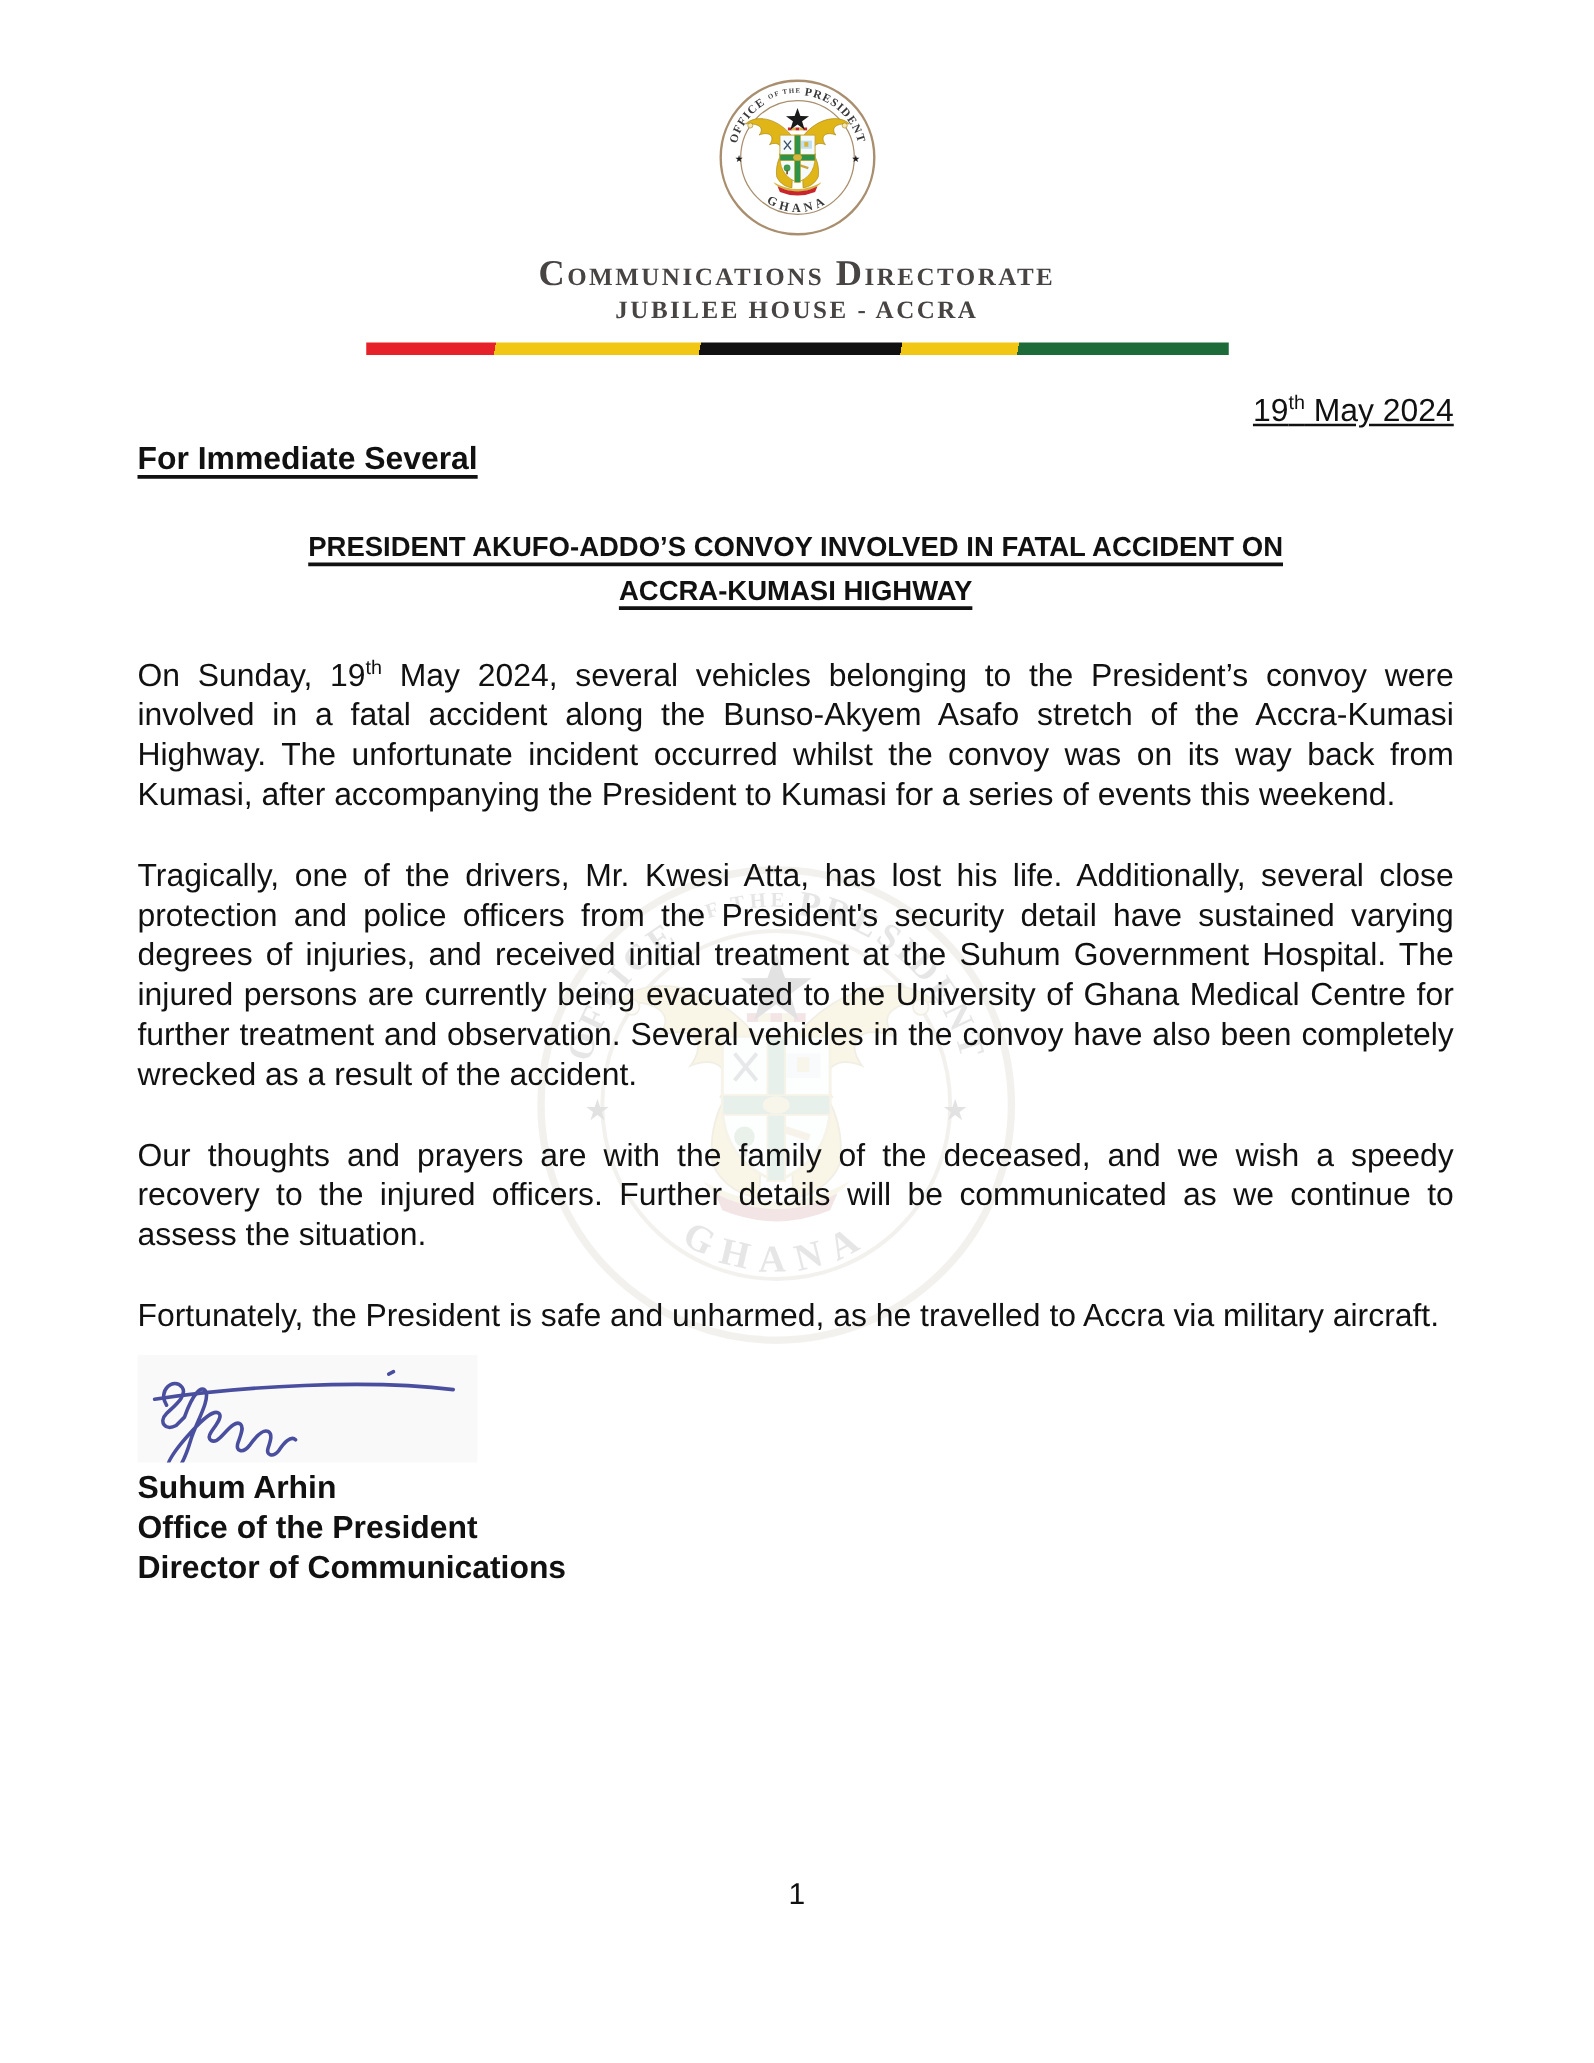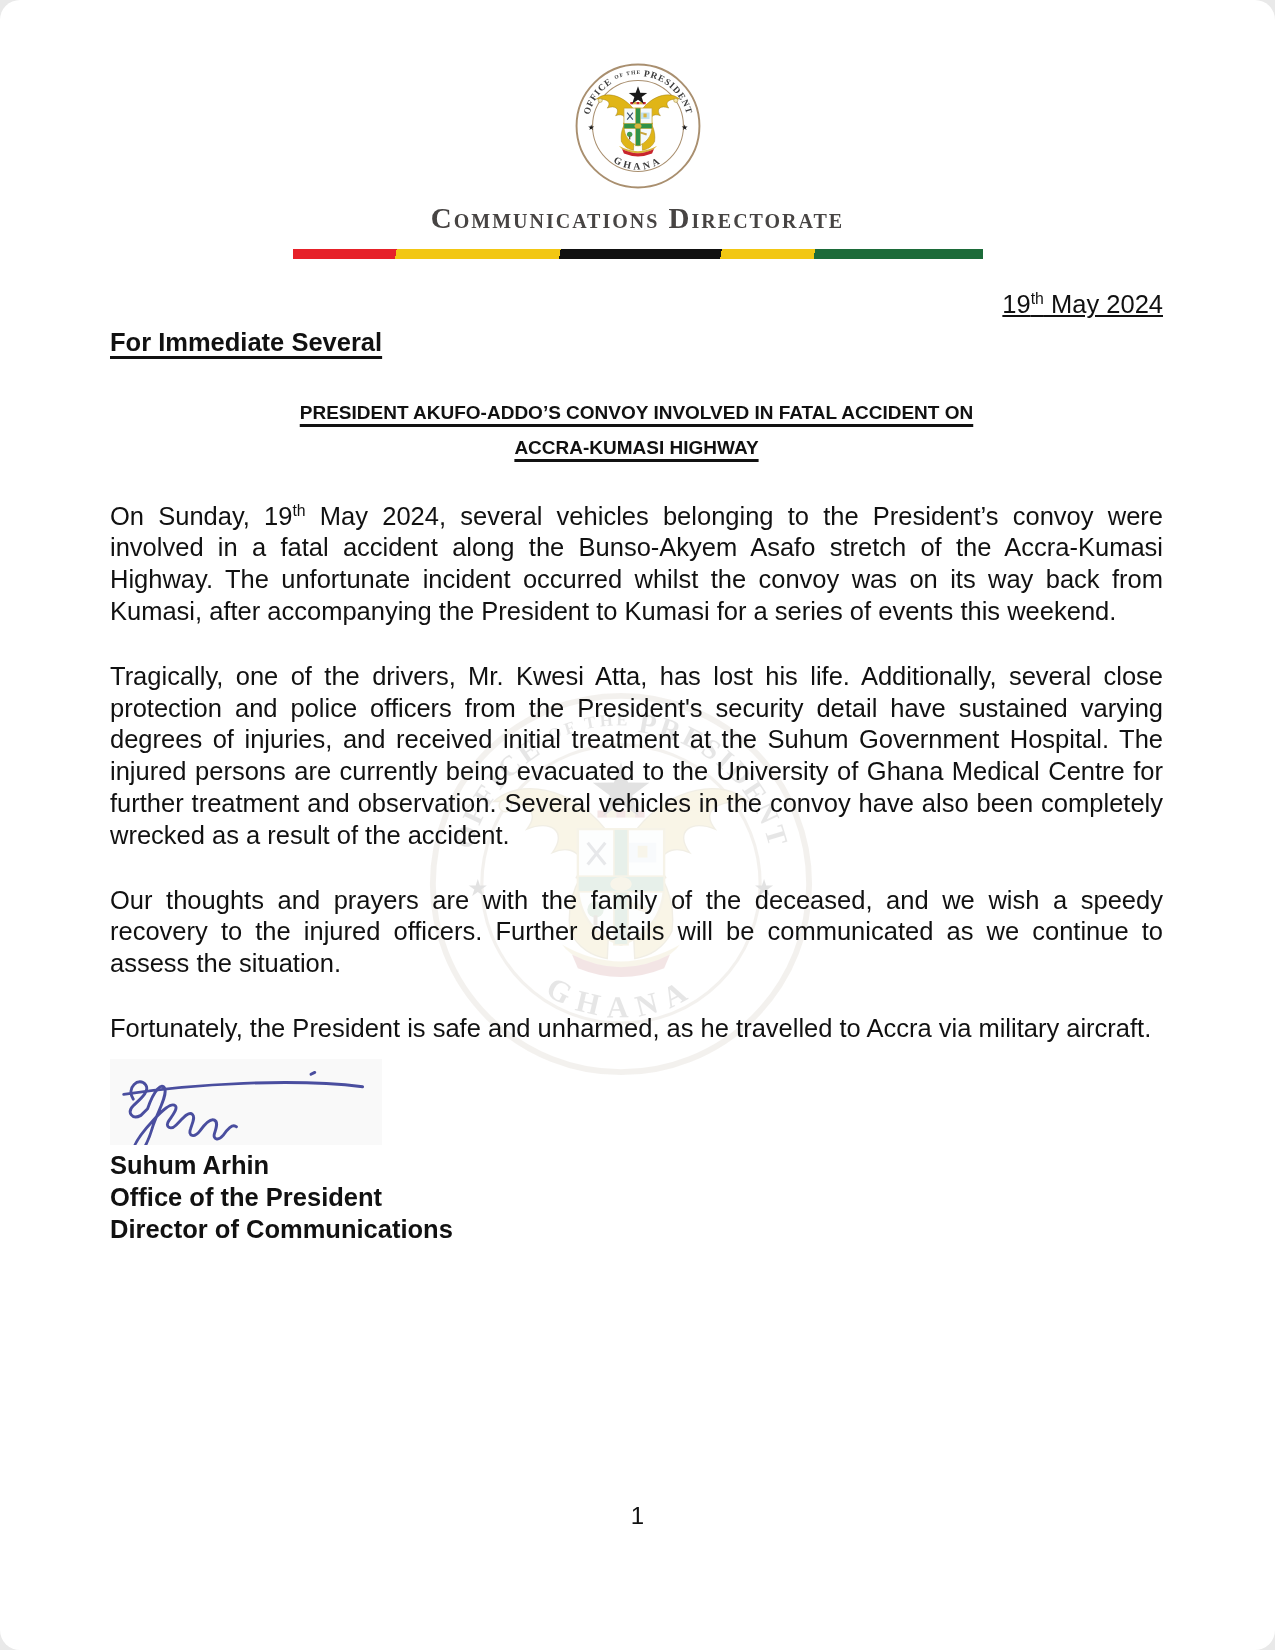--- a/index.html
+++ b/index.html
@@ -4,21 +4,20 @@
 <style>
   html,body{margin:0;padding:0;background:#e9e9e9;}
   .page{
     position:relative;
     width:1275px;height:1650px;
     margin:0 auto;
     background:#ffffff;
     font-family:"Liberation Sans", sans-serif;
     color:#111;
     overflow:hidden;
-    border-radius:20px;
   }
   
   .letterhead{position:relative;z-index:2;padding-top:62px;text-align:center;}
   .seal{width:128px;height:128px;display:inline-block;}
   .org-name{
     margin-top:8px;
     font-family:"Liberation Serif", serif;
     font-variant:small-caps;
     font-weight:bold;
     font-size:29px;
@@ -66,21 +65,21 @@
     margin-top:6px;
     font-weight:bold;
     text-decoration:underline;
     text-decoration-thickness:3px;
     text-underline-offset:5px;
   }
   .doc-title{
     margin-top:36px;
     text-align:center;
     font-weight:bold;
-    font-size:19px;
+    font-size:22px;
     line-height:35px;
   }
   .doc-title span{
     text-decoration:underline;
     text-decoration-thickness:3px;
     text-underline-offset:5px;
   }
   .para{margin:33px 0 0 0;}
   .para.first{margin-top:36px;}
   
@@ -166,20 +165,21 @@
 
   <svg class="watermark" viewBox="0 0 200 200" aria-hidden="true">
     <use href="#ghana-seal"></use>
   </svg>
 
   <div class="letterhead">
     <svg class="seal" viewBox="0 0 200 200">
       <use href="#ghana-seal"></use>
     </svg>
     <div class="org-name">Communications Directorate</div>
+    <div class="address-line">JUBILEE HOUSE - ACCRA</div>
     <div class="flag-bar"></div>
   </div>
 
   <div class="content">
 
     <div class="date-line"><span>19</span><sup>th</sup><span> May 2024</span></div>
 
     <div class="release-line">For Immediate Several</div>
 
     <div class="doc-title">

